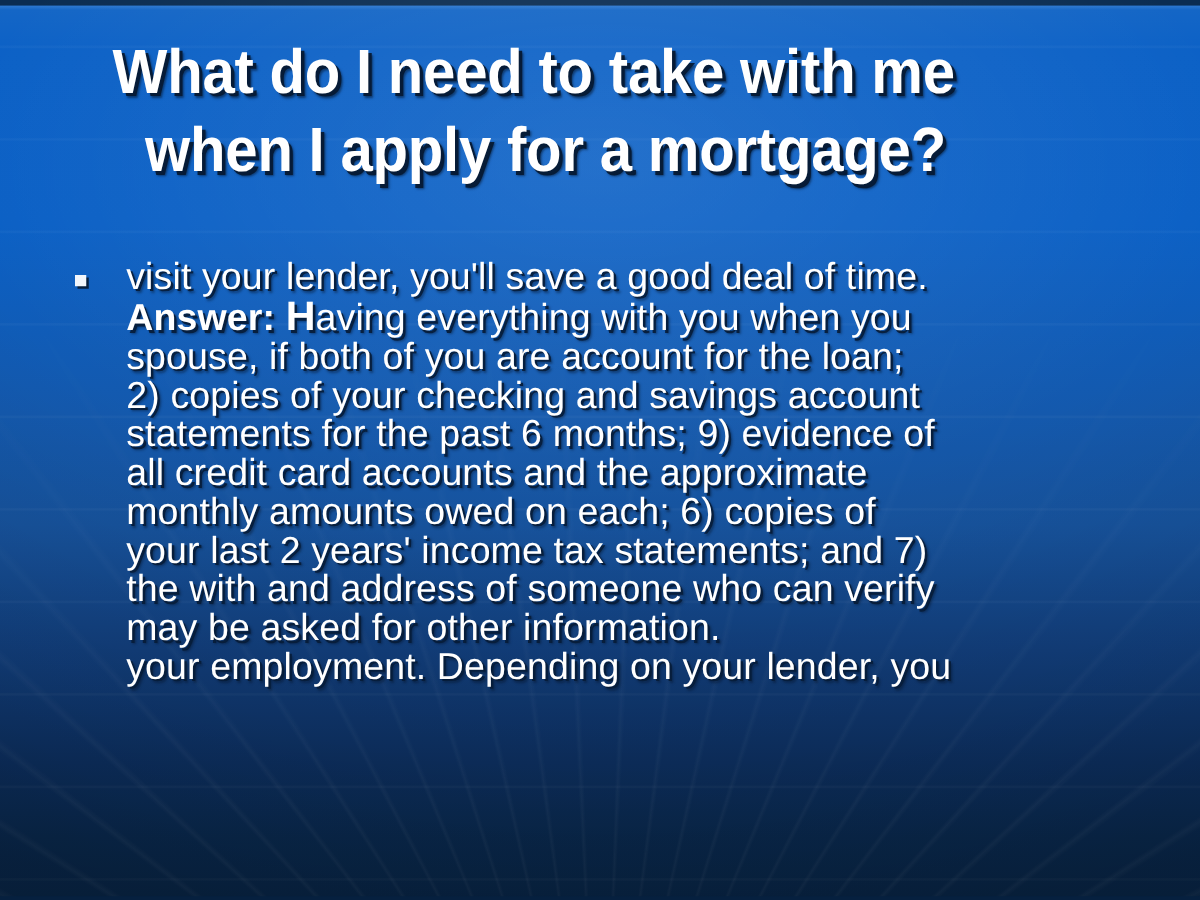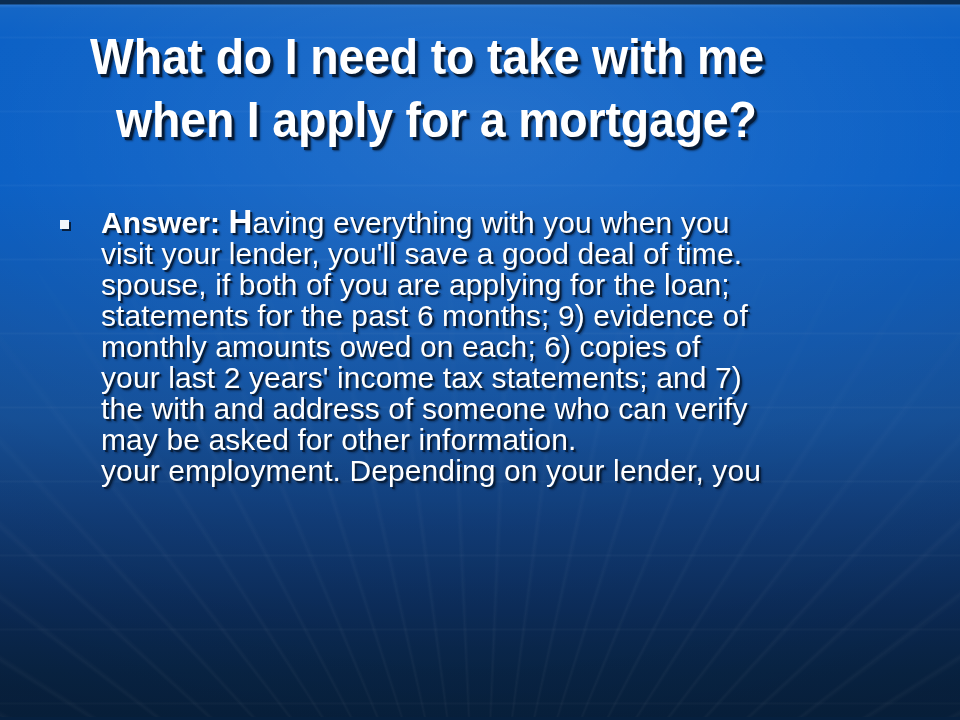--- a/index.html
+++ b/index.html
@@ -168,24 +168,26 @@
 
     <div class="title">
       <span class="line line1">What do I need to take with me</span>
       <span class="line line2">when I apply for a mortgage?</span>
     </div>
 
     <div id="body-block">
       <div class="bullet-row">
         <span class="bullet-marker"></span>
         <div class="body-text">
+          <span class="ln">visit your lender, you'll save a good deal of time.</span>
           <span class="ln"><b>Answer:</b> <span class="dropcap">H</span><span>aving everything with you when you</span></span>
-          <span class="ln">visit your lender, you'll save a good deal of time.</span>
-          <span class="ln">spouse, if both of you are applying for the loan;</span>
+          <span class="ln">spouse, if both of you are account for the loan;</span>
+          <span class="ln">2) copies of your checking and savings account</span>
           <span class="ln">statements for the past 6 months; 9) evidence of</span>
+          <span class="ln">all credit card accounts and the approximate</span>
           <span class="ln">monthly amounts owed on each; 6) copies of</span>
           <span class="ln">your last 2 years' income tax statements; and 7)</span>
           <span class="ln">the with and address of someone who can verify</span>
           <span class="ln">may be asked for other information.</span>
           <span class="ln">your employment. Depending on your lender, you</span>
         </div>
       </div>
     </div>
 
   </div>

